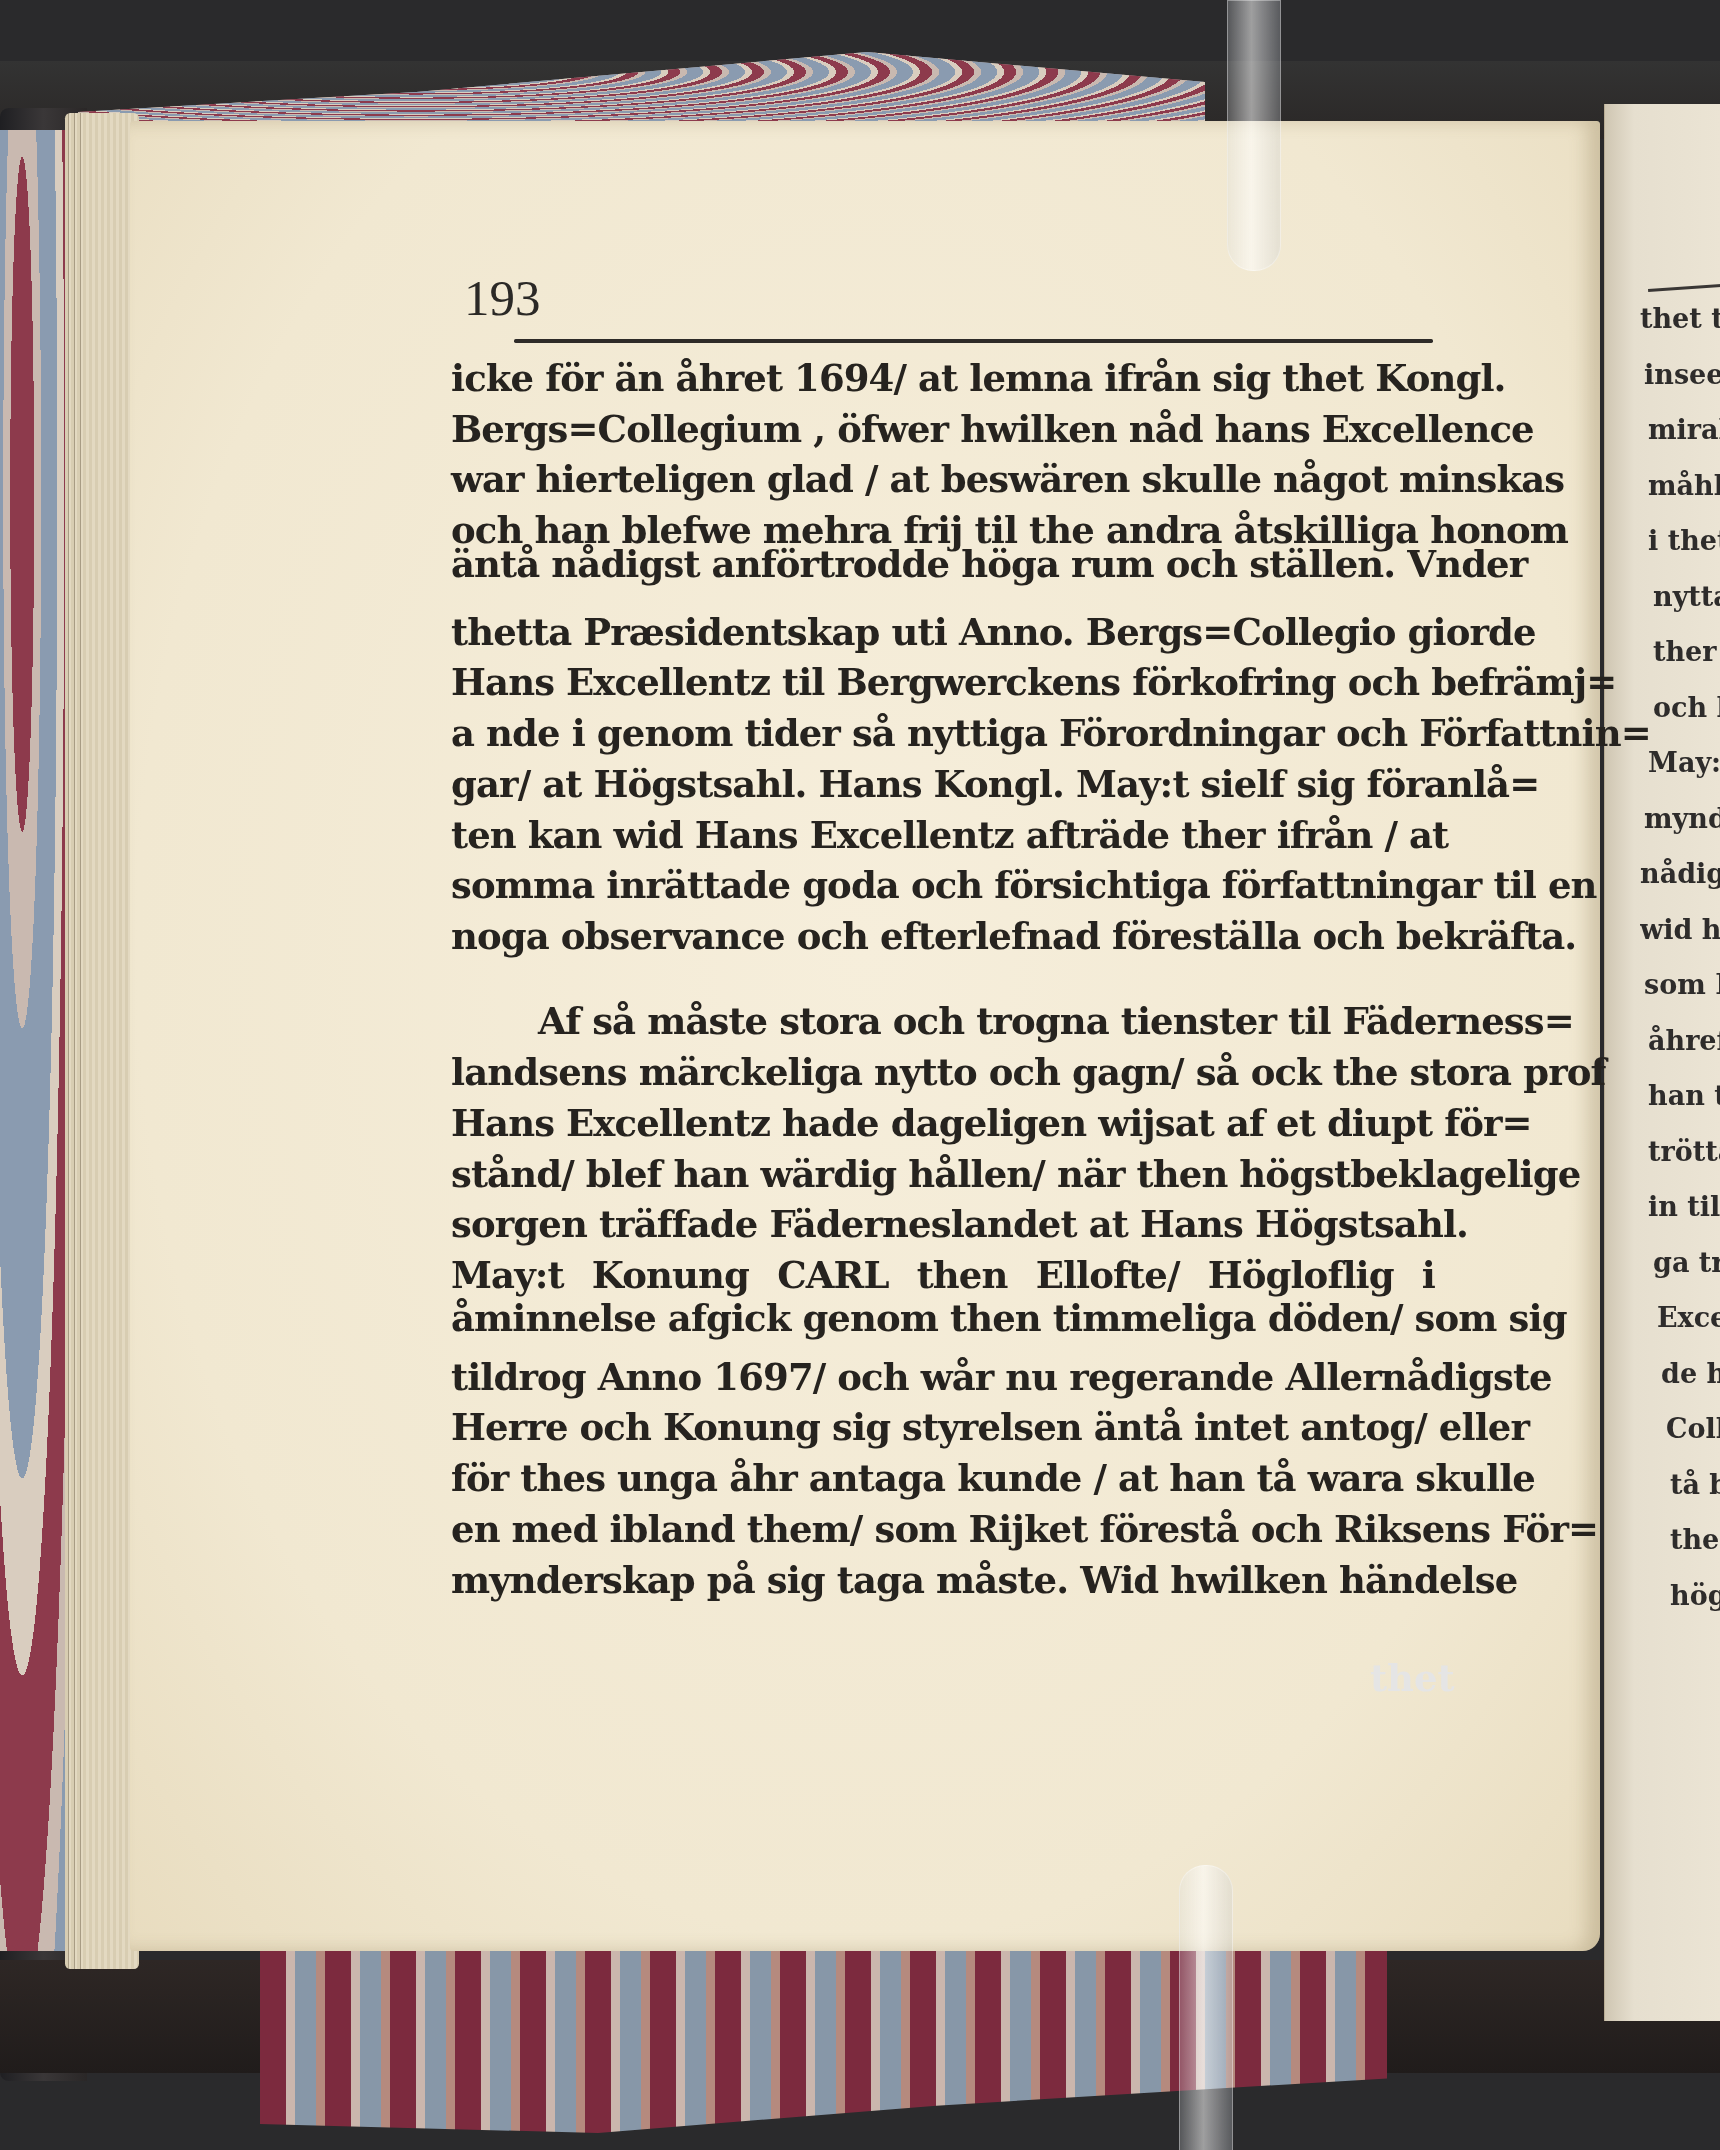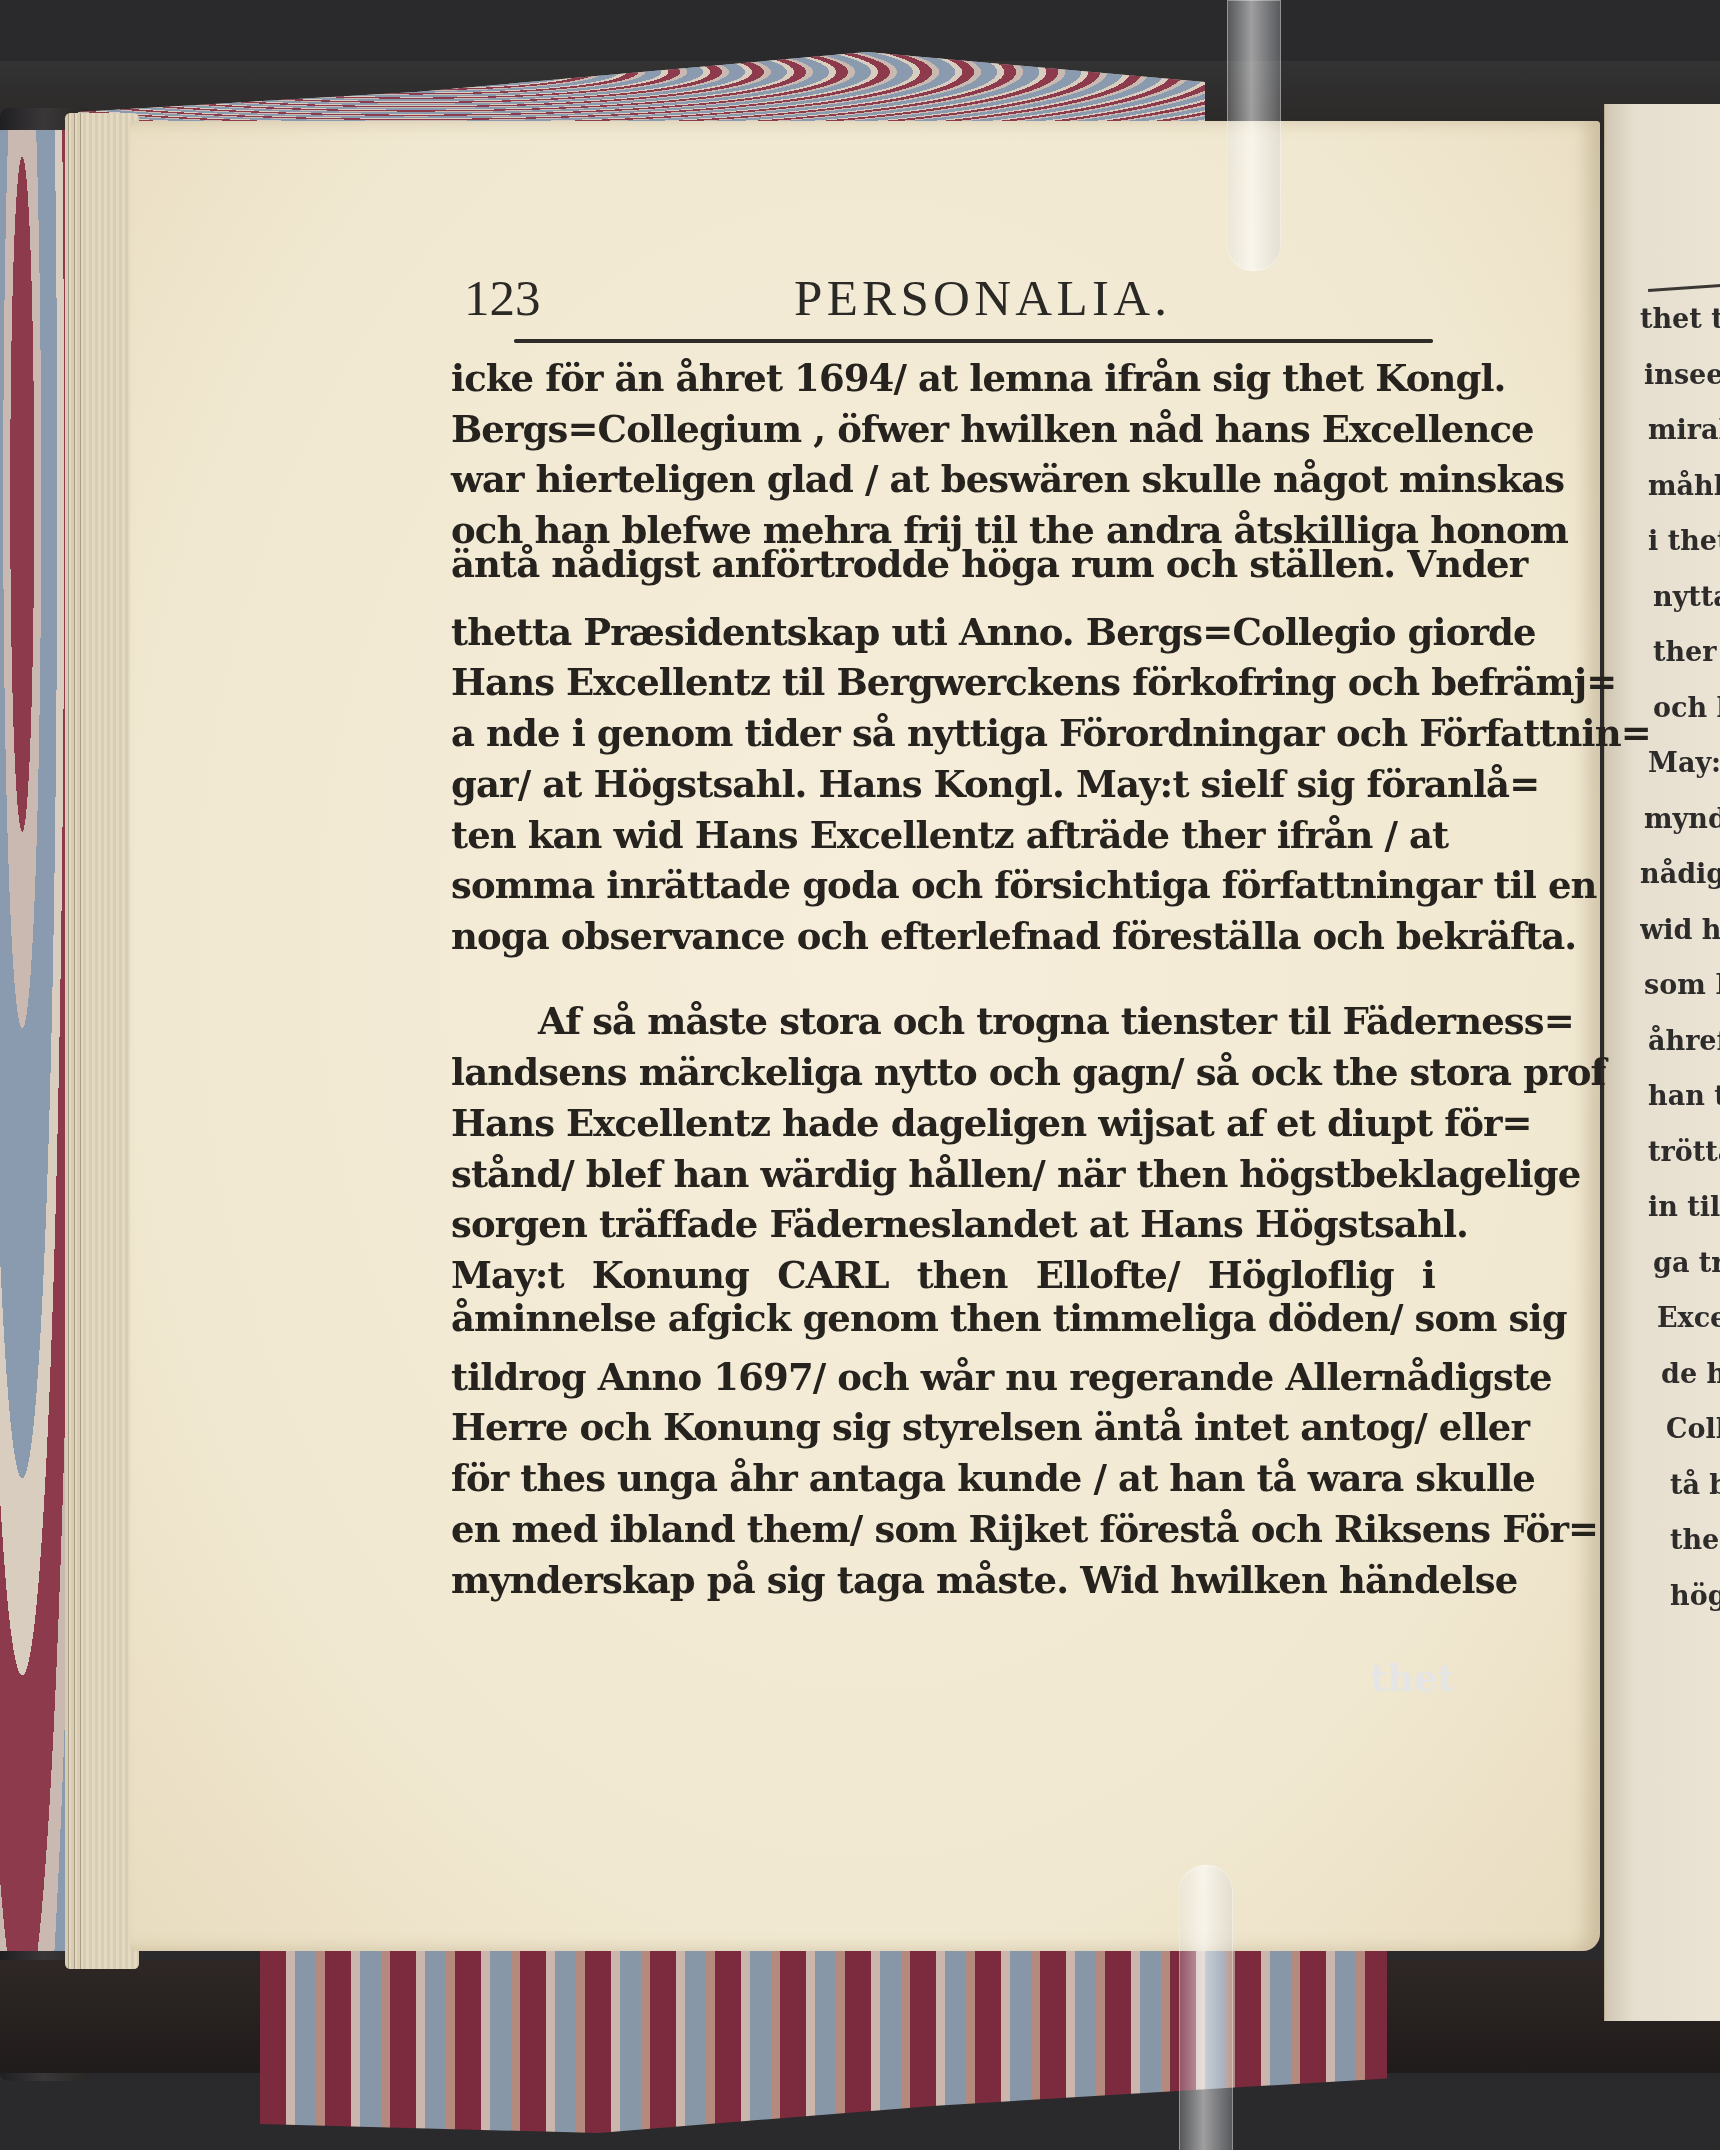--- a/index.html
+++ b/index.html
@@ -137,22 +137,21 @@
       <div class="next-line" style="top: 1110px; left: 61px;">Collegi</div>
       <div class="next-line" style="top: 1166px; left: 65px;">tå bef</div>
       <div class="next-line" style="top: 1221px; left: 65px;">thenn</div>
       <div class="next-line" style="top: 1277px; left: 65px;">högst</div>
     </div>
 </div>
 
 <div class="page"></div>
 
 <div class="running-head">
-  <span class="folio">123</span>
-  <span class="title">PERSONALIA.</span>
+  <span class="folio">193</span>
 </div>
 <div class="head-rule"></div>
 
 <div class="body-text" id="body-text">
     <div class="line" style="top: 0px;">icke för än åhret 1694/ at lemna ifrån sig thet Kongl.</div>
     <div class="line" style="top: 51px;">Bergs=Collegium , öfwer hwilken nåd hans Excellence</div>
     <div class="line" style="top: 101px;">war hierteligen glad / at beswären skulle något minskas</div>
     <div class="line" style="top: 152px;">och han blefwe mehra frij til the andra åtskilliga honom</div>
     <div class="line" style="top: 186px;">äntå nådigst anförtrodde höga rum och ställen. Vnder</div>
     <div class="line" style="top: 254px;">thetta Præsidentskap uti Anno. Bergs=Collegio giorde</div>

